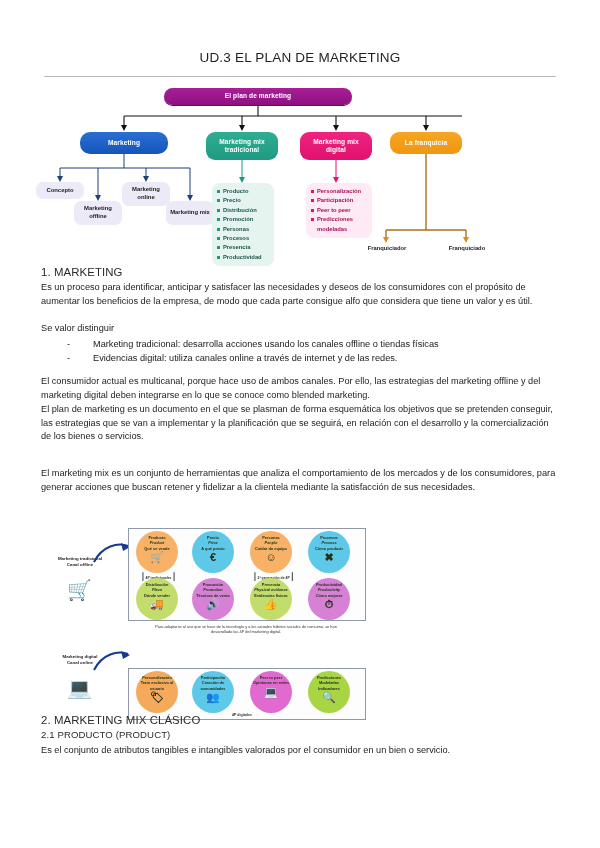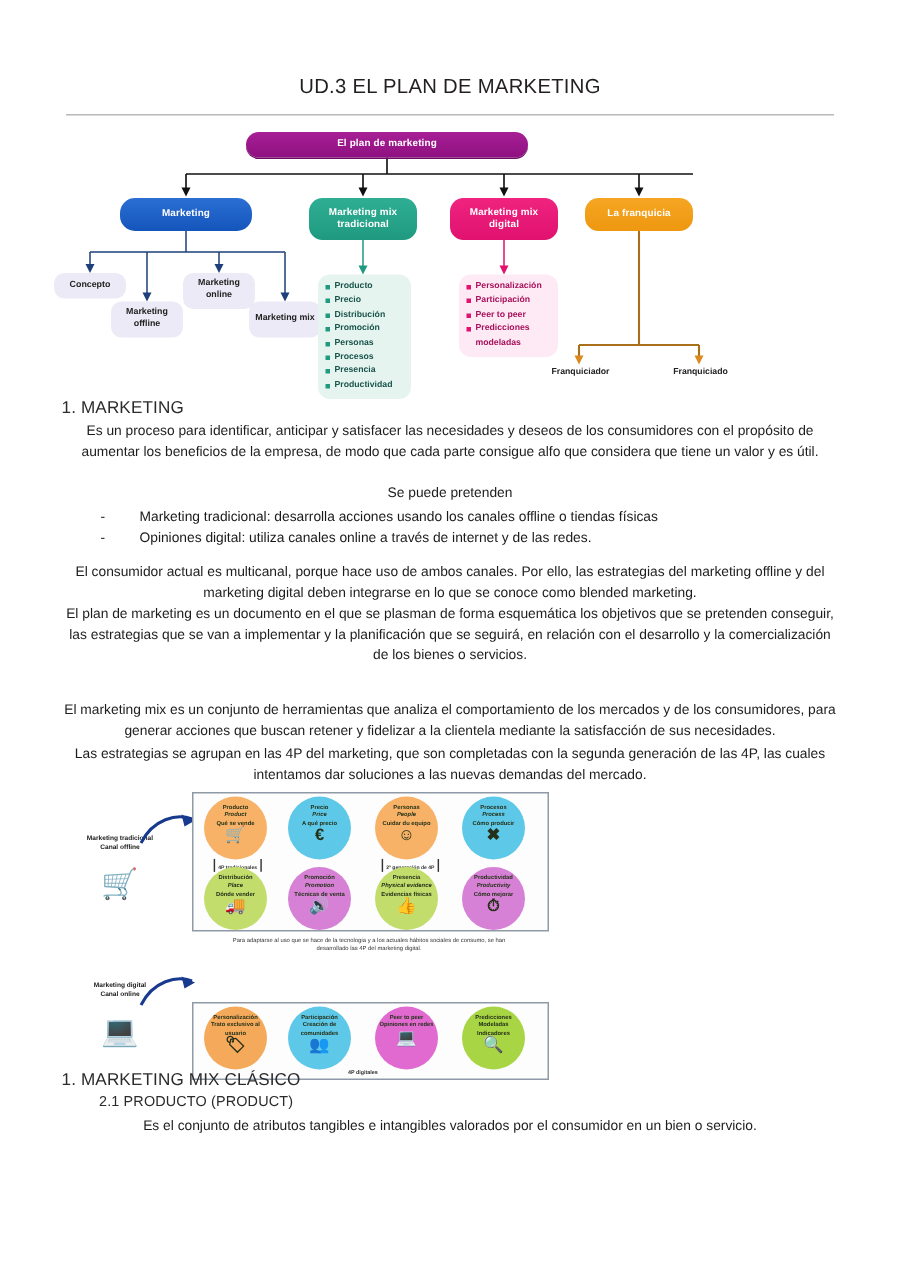--- a/index.html
+++ b/index.html
@@ -53,23 +53,23 @@
   .dg-list.green .bullet{background:#1f9a80;}
   .dg-list.pink  .bullet{background:#e0116f;}
   .dg-list.green .li{color:#19544a;}
   .dg-list.pink  .li{color:#a8115b;}
   .fr-label{
     position:absolute;font-size:5.8px;font-weight:600;color:#222;text-align:center;
   }
   .dg-svg{position:absolute;left:0;top:0;width:532px;height:180px;}
 
   
-  .txt{position:absolute;font-size:9.2px;line-height:13.6px;color:#1d1d1d;text-align:center;}
+  .txt{position:absolute;font-size:9.2px;line-height:13.6px;color:#1d1d1d;}
   .h-sec{position:absolute;font-size:11.4px;color:#2b2b2b;letter-spacing:.1px;}
-  .h-sub{position:absolute;font-size:9.6px;color:#2b2b2b;letter-spacing:.1px;margin-left:25px;}
+  .h-sub{position:absolute;font-size:9.6px;color:#2b2b2b;letter-spacing:.1px;}
   b{font-weight:400;}
   .bullets{position:absolute;font-size:9.2px;line-height:14.4px;}
   .bullets .row{display:flex;}
   .bullets .dash{width:26px;flex:0 0 26px;padding-left:26px;box-sizing:content-box;}
 
   
   .info{position:absolute;left:36px;top:528px;width:330px;height:190px;}
   .panel{
     position:absolute;background:#fdfdfd;border:1px solid #8f9aa6;box-sizing:border-box;
   }
@@ -222,44 +222,43 @@
     </div>
 
     <div class="fr-label" style="left:322px;top:163px;width:62px;">Franquiciador</div>
     <div class="fr-label" style="left:402px;top:163px;width:62px;">Franquiciado</div>
   </div>
 
   <div class="h-sec" style="left:41px;top:266px;text-align:center;">1. MARKETING</div>
 
   <div class="txt" style="left:41px;top:281px;width:518px;">Es un proceso para identificar, anticipar y satisfacer las necesidades y deseos de los consumidores con el propósito de aumentar los beneficios de la empresa, de modo que cada parte consigue alfo que considera que tiene un valor y es útil.</div>
 
-  <div class="txt" style="left:41px;top:322px;width:518px;">Se puede pretenden</div>
+  <div class="txt" style="left:41px;top:322px;width:518px;">Se valor distinguir</div>
 
   <div class="bullets" style="left:41px;top:337px;width:518px;">
     <div class="row">
       <span class="dash">-</span>
       <span><b>Marketing tradicional</b><span>: desarrolla acciones usando los canales offline o tiendas físicas</span></span>
     </div>
     <div class="row">
       <span class="dash">-</span>
-      <span><b>Opiniones digital</b><span>: utiliza canales online a través de internet y de las redes.</span></span>
+      <span><b>Evidencias digital</b><span>: utiliza canales online a través de internet y de las redes.</span></span>
     </div>
   </div>
 
   <div class="txt" style="left:41px;top:403px;width:518px;">El plan de marketing es un documento en el que se plasman de forma esquemática los objetivos que se pretenden conseguir, las estrategias que se van a implementar y la planificación que se seguirá, en relación con el desarrollo y la comercialización de los bienes o servicios.</div>
 
   <div class="txt" style="left:41px;top:375px;width:518px;">
     <span>El consumidor actual es </span><b>multicanal</b><span>, porque hace uso de ambos canales. Por ello, las estrategias del marketing offline y del marketing digital deben integrarse en lo que se conoce como blended marketing.</span>
   </div>
 
   <div class="txt" style="left:41px;top:467px;width:518px;">
     <b>El marketing mix</b><span> es un conjunto de herramientas que analiza el comportamiento de los mercados y de los consumidores, para generar acciones que buscan retener y fidelizar a la clientela mediante la satisfacción de sus necesidades.</span>
   </div>
 
-  <div class="txt" style="left:41px;top:496px;width:518px;">Las estrategias se agrupan en las 4P del marketing, que son completadas con la segunda generación de las 4P, las cuales intentamos dar soluciones a las nuevas demandas del mercado.</div>
 
   <div class="info">
 
     <div class="side-lab" style="left:8px;top:28px;white-space:pre-line;">Marketing tradicional
 Canal offline</div>
     <div class="side-ico" style="left:8px;top:52px;">🛒</div>
 
     <svg class="arrow-svg" style="left:56px;top:12px;width:40px;height:26px;" viewBox="0 0 40 26">
       <path d="M2 22 C10 6 26 2 36 6" stroke="#173a8f" stroke-width="2" fill="none"></path>
       <polygon points="38,7 29,3 31,11" fill="#173a8f"></polygon>
@@ -354,17 +353,17 @@
     </div>
     <div class="circ c-lgreen" style="left:272px;top:143px;width:42px;height:42px;">
       <span>Predicciones Modeladas</span>
       <span>Indicadores</span>
       <span class="gl">🔍</span>
     </div>
 
     <div class="panel-cap" style="left:196px;top:185px;">4P digitales</div>
   </div>
 
-  <div class="h-sec" style="left:41px;top:714px;">1. MARKETING MIX CLÁSICO</div>
+  <div class="h-sec" style="left:41px;top:714px;">2. MARKETING MIX CLÁSICO</div>
   <div class="h-sub" style="left:41px;top:729px;">2.1 PRODUCTO (PRODUCT)</div>
   <div class="txt" style="left:41px;top:744px;width:518px;">Es el conjunto de atributos tangibles e intangibles valorados por el consumidor en un bien o servicio.</div>
 
 </div>
 
 </body></html>

